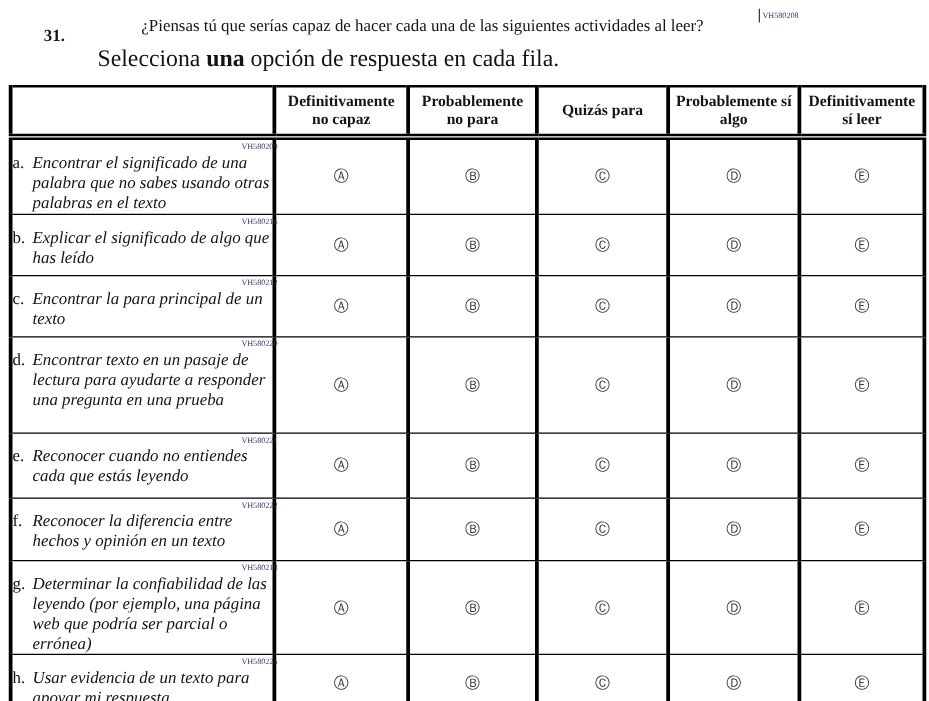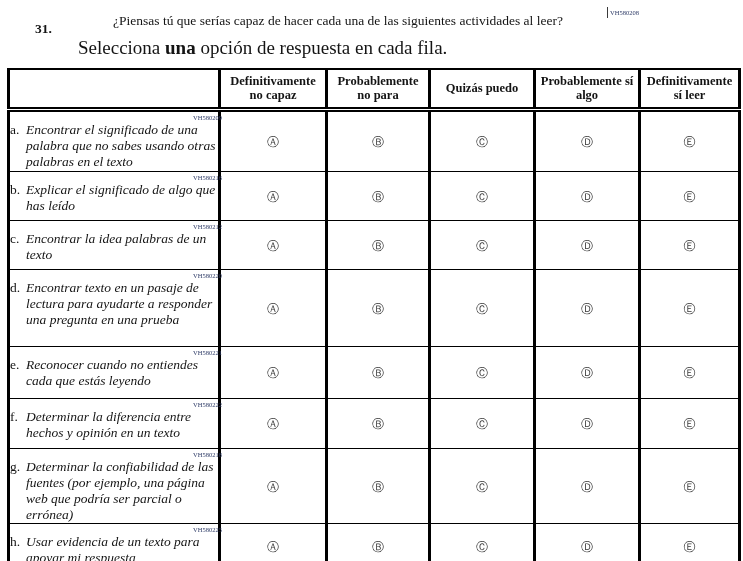--- a/index.html
+++ b/index.html
@@ -143,21 +143,21 @@
       <col style="width:103px">
       <col style="width:105px">
       <col style="width:105px">
       <col style="width:100px">
     </colgroup>
     <thead>
       <tr>
         <th></th>
         <th>Definitivamente no capaz</th>
         <th>Probablemente no para</th>
-        <th>Quizás puedo</th>
+        <th>Quizás para</th>
         <th>Probablemente sí algo</th>
         <th>Definitivamente sí leer</th>
       </tr>
     </thead>
     <tbody id="survey-body">
         <tr class="row-0">
     <td class="label-cell">
       <div class="code">VH580209</div>
       <div class="label">
         <span class="letter">a.</span>
@@ -182,21 +182,21 @@
           <td class="bubble-cell"><span class="bubble">Ⓑ</span></td>
           <td class="bubble-cell"><span class="bubble">Ⓒ</span></td>
           <td class="bubble-cell"><span class="bubble">Ⓓ</span></td>
           <td class="bubble-cell"><span class="bubble">Ⓔ</span></td>
         </tr>
         <tr class="row-2">
     <td class="label-cell">
       <div class="code">VH580212</div>
       <div class="label">
         <span class="letter">c.</span>
-        <span class="text">Encontrar la idea palabras de un texto</span>
+        <span class="text">Encontrar la para principal de un texto</span>
       </div>
     </td>
   <td class="bubble-cell"><span class="bubble">Ⓐ</span></td>
           <td class="bubble-cell"><span class="bubble">Ⓑ</span></td>
           <td class="bubble-cell"><span class="bubble">Ⓒ</span></td>
           <td class="bubble-cell"><span class="bubble">Ⓓ</span></td>
           <td class="bubble-cell"><span class="bubble">Ⓔ</span></td>
         </tr>
         <tr class="row-3">
     <td class="label-cell">
@@ -224,35 +224,35 @@
           <td class="bubble-cell"><span class="bubble">Ⓑ</span></td>
           <td class="bubble-cell"><span class="bubble">Ⓒ</span></td>
           <td class="bubble-cell"><span class="bubble">Ⓓ</span></td>
           <td class="bubble-cell"><span class="bubble">Ⓔ</span></td>
         </tr>
         <tr class="row-5">
     <td class="label-cell">
       <div class="code">VH580222</div>
       <div class="label">
         <span class="letter">f.</span>
-        <span class="text">Determinar la diferencia entre hechos y opinión en un texto</span>
+        <span class="text">Reconocer la diferencia entre hechos y opinión en un texto</span>
       </div>
     </td>
   <td class="bubble-cell"><span class="bubble">Ⓐ</span></td>
           <td class="bubble-cell"><span class="bubble">Ⓑ</span></td>
           <td class="bubble-cell"><span class="bubble">Ⓒ</span></td>
           <td class="bubble-cell"><span class="bubble">Ⓓ</span></td>
           <td class="bubble-cell"><span class="bubble">Ⓔ</span></td>
         </tr>
         <tr class="row-6">
     <td class="label-cell">
       <div class="code">VH580218</div>
       <div class="label">
         <span class="letter">g.</span>
-        <span class="text">Determinar la confiabilidad de las fuentes (por ejemplo, una página web que podría ser parcial o errónea)</span>
+        <span class="text">Determinar la confiabilidad de las leyendo (por ejemplo, una página web que podría ser parcial o errónea)</span>
       </div>
     </td>
   <td class="bubble-cell"><span class="bubble">Ⓐ</span></td>
           <td class="bubble-cell"><span class="bubble">Ⓑ</span></td>
           <td class="bubble-cell"><span class="bubble">Ⓒ</span></td>
           <td class="bubble-cell"><span class="bubble">Ⓓ</span></td>
           <td class="bubble-cell"><span class="bubble">Ⓔ</span></td>
         </tr>
         <tr class="row-7">
     <td class="label-cell">

